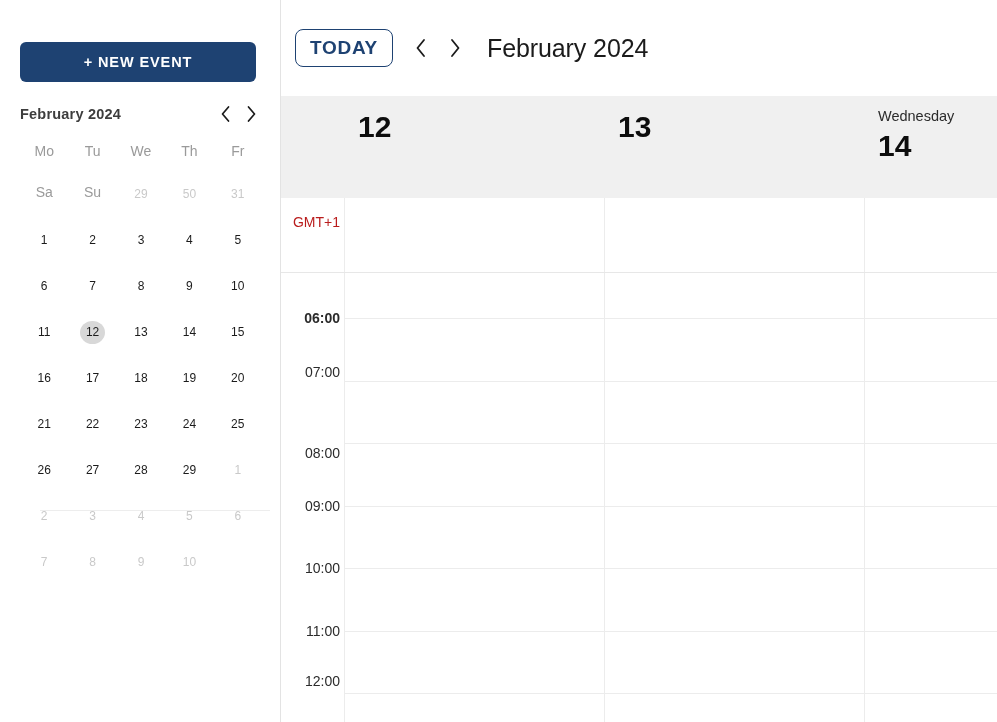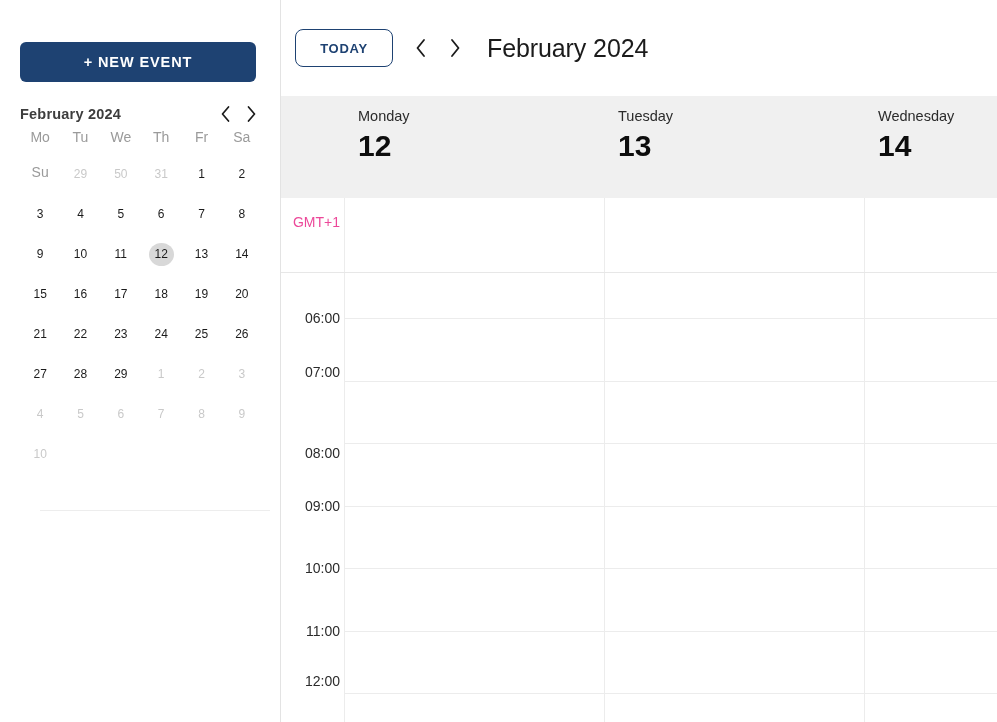--- a/index.html
+++ b/index.html
@@ -45,23 +45,24 @@
   .mini-title {
     font-size: 14.5px; font-weight: bold; color: #3d3d3d; letter-spacing: 0.2px;
   }
   .mini-navs { display: flex; align-items: center; gap: 13px; }
   .chev {
     width: 13px; height: 20px; display: block; cursor: pointer;
   }
   .chev svg { display: block; }
 
   .mini-grid {
+    margin-top: 14px;
     display: grid;
-    grid-template-columns: repeat(6, 1fr);
-    row-gap: 17px;
+    grid-template-columns: repeat(5, 1fr);
+    row-gap: 23px;
   }
   .dow {
     font-size: 14px; color: #9a9a9a; text-align: center; line-height: 18px;
   }
   .daycell {
     height: 23px; display: flex; align-items: center; justify-content: center;
   }
   .daynum {
     font-size: 12px; line-height: 23px; color: #1b1b1b;
     width: 25px; height: 23px; border-radius: 50%;
@@ -81,21 +82,21 @@
 
   .toolbar {
     height: 96px; display: flex; align-items: center;
     padding-left: 14px; background: #ffffff;
   }
   .today-btn {
     width: 98px; height: 38px;
     border: 1px solid #1e4272; border-radius: 8px;
     background: #ffffff; color: #1e4272;
     font-family: "Liberation Sans", sans-serif;
-    font-size: 13px; font-weight: bold; letter-spacing: 0.7px;
+    font-size: 19px; font-weight: bold; letter-spacing: 0.7px;
     cursor: pointer;
     display: flex; align-items: center; justify-content: center;
   }
   .nav-group { display: flex; align-items: center; gap: 18px; margin-left: 20px; }
   .nav-chev { width: 16px; height: 24px; cursor: pointer; }
   .range-title {
     margin-left: 24px; font-size: 25px; font-weight: normal;
     color: #1b1b1b; letter-spacing: -0.1px;
   }
 
@@ -114,21 +115,21 @@
   
   .grid-area { position: relative; height: 524px; overflow: hidden; }
 
   .allday-row {
     position: relative; height: 75px;
     border-bottom: 1px solid #e7e7e7;
     display: flex;
   }
   .gmt-label {
     width: 64px; flex: 0 0 64px;
-    font-size: 14px; color: #ec4899;
+    font-size: 14px; color: #b91c1c;
     text-align: right; padding-right: 4px; padding-top: 16px;
     border-right: 1px solid #ececec;
   }
   .allday-cells { display: flex; flex: 1 1 auto; }
   .allday-cell {
     width: 260px; flex: 0 0 260px; border-right: 1px solid #ececec;
   }
 
   .hours-wrap { position: relative; display: flex; height: 449px; }
   .time-gutter {
@@ -337,25 +338,23 @@
         </span>
       </div>
 
       <div class="range-title">February 2024</div>
     </div>
 
     <div class="day-header-band">
       <div class="gutter-head"></div>
       <div id="day-heads" style="display:flex">
           <div class="day-head">
-            <div class="day-name">Monday</div>
             <div class="day-num">12</div>
           </div>
           <div class="day-head">
-            <div class="day-name">Tuesday</div>
             <div class="day-num">13</div>
           </div>
           <div class="day-head">
             <div class="day-name">Wednesday</div>
             <div class="day-num">14</div>
           </div>
         </div>
     </div>
 
     <div class="grid-area">
@@ -364,21 +363,21 @@
         <div class="gmt-label">GMT+1</div>
         <div class="allday-cells" id="allday-cells">
             <div class="allday-cell"></div>
             <div class="allday-cell"></div>
             <div class="allday-cell"></div>
           </div>
       </div>
 
       <div class="hours-wrap">
         <div class="time-gutter" id="time-gutter">
-            <div class="time-label" style="top: 45px;">06:00</div>
+            <div class="time-label" style="top: 45px; font-weight: bold;">06:00</div>
             <div class="time-label" style="top: 99px;">07:00</div>
             <div class="time-label" style="top: 180px;">08:00</div>
             <div class="time-label" style="top: 232.5px;">09:00</div>
             <div class="time-label" style="top: 295px;">10:00</div>
             <div class="time-label" style="top: 357.5px;">11:00</div>
             <div class="time-label" style="top: 408px;">12:00</div>
           </div>
         <div class="day-columns" id="day-columns">
             <div class="day-col">
               <div class="hline" style="top: 45px;"></div>

